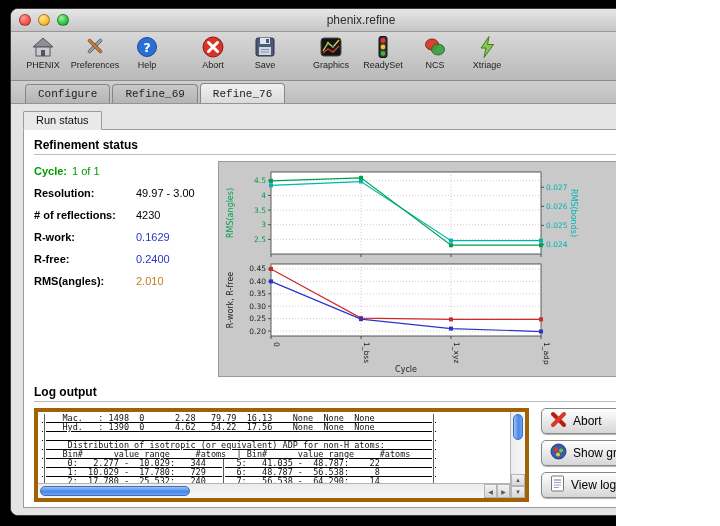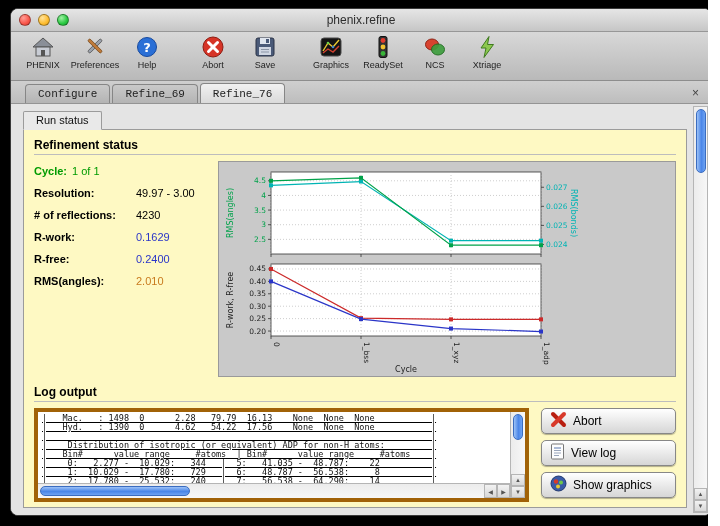--- a/index.html
+++ b/index.html
@@ -1,17 +1,17 @@
 <!DOCTYPE html>
 <html><head>
 <meta charset="utf-8">
 <style>
   html,body{margin:0;padding:0;}
   body{font-family:"Liberation Sans",sans-serif;}
-  .screen{position:relative;width:708px;height:526px;background:#000;overflow:hidden;}
+  .screen{position:relative;width:616px;height:526px;background:#000;overflow:hidden;}
   .window{position:absolute;left:10px;top:8px;width:700px;height:506px;background:#e9e9e9;
           border-radius:8px;overflow:hidden;border:1px solid #3a3a3a;
           box-shadow:0 12px 28px rgba(0,0,0,.7);display:flex;flex-direction:column;}
   
   .titlebar{height:22px;flex:0 0 22px;background:linear-gradient(#e6e6e6,#c6c6c6);
             border-bottom:1px solid #979797;display:flex;align-items:center;position:relative;}
   .traffic{display:flex;gap:7px;margin-left:8px;}
   .tl{width:12px;height:12px;border-radius:50%;border:1px solid rgba(0,0,0,.35);box-sizing:border-box;}
   .tl.red{background:radial-gradient(circle at 35% 30%,#ff9d96,#f95549 60%,#d33a2e);}
   .tl.yellow{background:radial-gradient(circle at 35% 30%,#ffe29a,#febc2e 60%,#d89a1a);}
@@ -29,21 +29,21 @@
           border-bottom:1px solid #949494;display:flex;align-items:flex-end;padding:0 8px 0 14px;position:relative;}
   .tab{font-size:11px;color:#222;padding:3px 12px 3px;border:1px solid #868686;border-bottom:none;
        border-radius:4px 4px 0 0;background:linear-gradient(#c9c9c9,#b4b4b4);margin-right:2px;font-family:Liberation Mono, monospace;}
   .tab.active{background:linear-gradient(#f1f1f1,#dadada);padding-top:4px;}
   .tab-close{margin-left:auto;font-size:12px;color:#444;padding:0 4px 3px;cursor:default;}
   
   .content{flex:1 1 auto;position:relative;background:#e4e4e4;padding:6px 24px 6px 12px;box-sizing:border-box;}
   .runstatus-tab{display:inline-block;position:relative;z-index:2;margin-bottom:-1px;
                  border:1px solid #9b9b9b;border-bottom:1px solid #e9e9e9;background:#e9e9e9;
                  padding:2px 12px 3px;font-size:11px;color:#111;border-radius:2px 2px 0 0;}
-  .inner-box{position:relative;z-index:1;border:1px solid #9b9b9b;background:#fef9c3;
+  .inner-box{position:relative;z-index:1;border:1px solid #9b9b9b;background:#ffffff;
              height:calc(100% - 22px);box-sizing:border-box;padding:8px 10px;}
   .sec-heading{font-size:12px;font-weight:bold;color:#000;border-bottom:1px solid #bdbdbd;
                padding-bottom:2px;margin-bottom:6px;}
   .refine-area{display:flex;justify-content:space-between;align-items:flex-start;height:218px;}
   .stats{width:182px;padding-top:4px;}
   .stat-row{display:flex;font-size:11px;margin-bottom:10px;}
   .stat-row .lab{font-weight:bold;min-width:102px;}
   .stat-row.inline .lab{min-width:0;margin-right:5px;}
   .chart-panel{width:458px;height:216px;background:#c9c9c9;border:1px solid #9a9a9a;box-sizing:border-box;}
   .chart-panel svg{display:block;}
@@ -353,41 +353,41 @@
               <span>
                 <svg width="17" height="17" viewBox="0 0 17 17">
                     <line x1="3" y1="3" x2="14" y2="14" stroke="#b81e10" stroke-width="4" stroke-linecap="round"></line>
                     <line x1="14" y1="3" x2="3" y2="14" stroke="#d8392a" stroke-width="4" stroke-linecap="round"></line>
                   </svg>
               </span>
               <span>Abort</span>
             </button>
             <button class="act-btn">
               <span>
+                <svg width="17" height="17" viewBox="0 0 17 17">
+                    <circle cx="8.5" cy="8.5" r="7.5" fill="#3a5ba8" stroke="#21386e"></circle>
+                    <circle cx="6" cy="6.5" r="2.2" fill="#d8392a"></circle>
+                    <circle cx="11" cy="7.5" r="2" fill="#6fc84a"></circle>
+                    <circle cx="8" cy="11.5" r="2" fill="#e8c832"></circle>
+                  </svg>
+              </span>
+              <span>Show graphics</span>
+            </button>
+            <button class="act-btn">
+              <span>
                 <svg width="15" height="17" viewBox="0 0 15 17">
                     <rect x="1.5" y="1" width="12" height="15" rx="1" fill="#fdfdfd" stroke="#777"></rect>
                     <line x1="4" y1="5" x2="11" y2="5" stroke="#5a79b0"></line>
                     <line x1="4" y1="7.5" x2="11" y2="7.5" stroke="#9aa6bc"></line>
                     <line x1="4" y1="10" x2="11" y2="10" stroke="#9aa6bc"></line>
                     <line x1="4" y1="12.5" x2="9" y2="12.5" stroke="#9aa6bc"></line>
                   </svg>
               </span>
               <span>View log</span>
             </button>
-            <button class="act-btn">
-              <span>
-                <svg width="17" height="17" viewBox="0 0 17 17">
-                    <circle cx="8.5" cy="8.5" r="7.5" fill="#3a5ba8" stroke="#21386e"></circle>
-                    <circle cx="6" cy="6.5" r="2.2" fill="#d8392a"></circle>
-                    <circle cx="11" cy="7.5" r="2" fill="#6fc84a"></circle>
-                    <circle cx="8" cy="11.5" r="2" fill="#e8c832"></circle>
-                  </svg>
-              </span>
-              <span>Show graphics</span>
-            </button>
           </div>
         </div>
       </div>
 
       <div class="main-sb">
         <div class="thumb-v" style="top:2px;height:64px;"></div>
         <div class="sb-arrows-v">
           <div class="sb-btn">▲</div>
           <div class="sb-btn">▼</div>
         </div>

